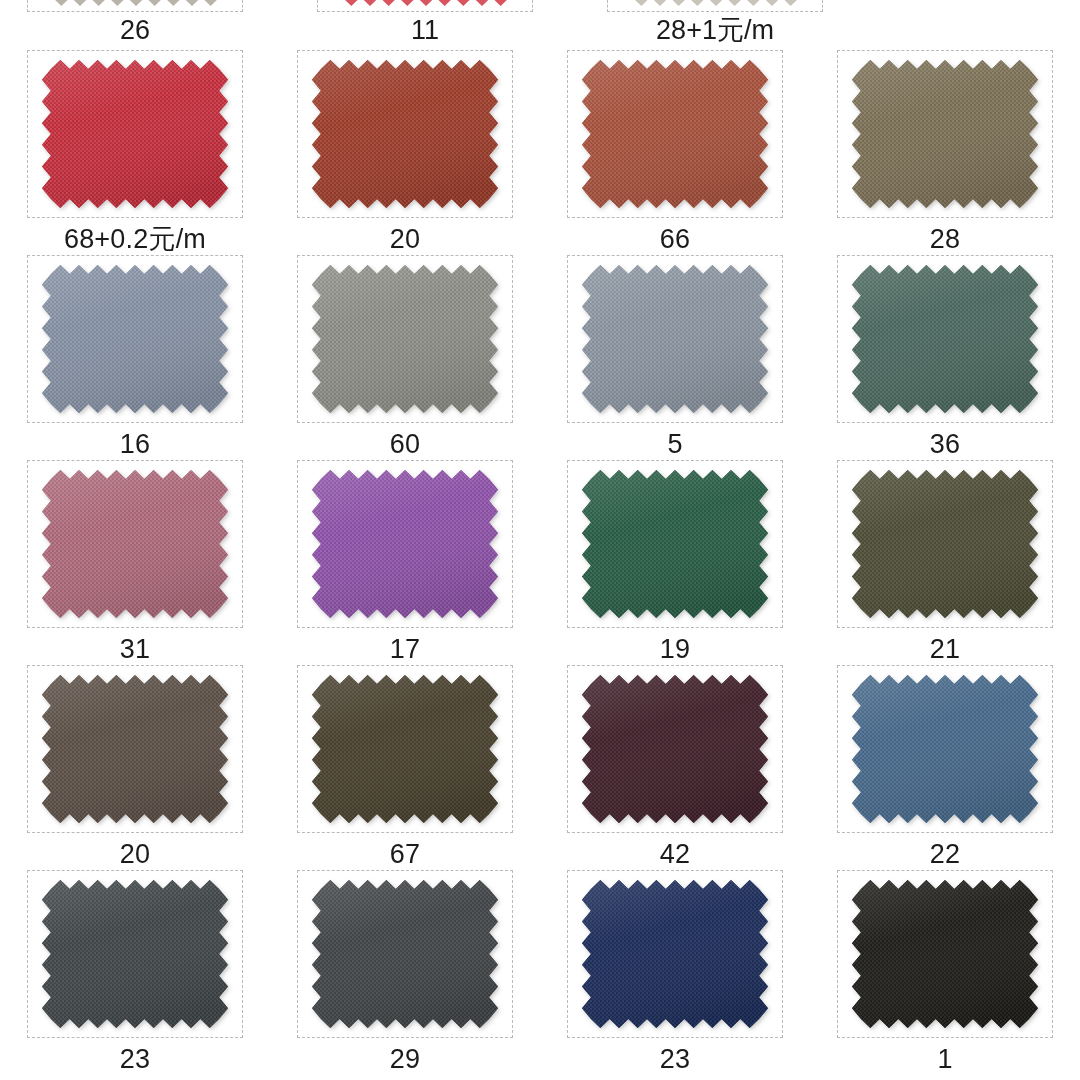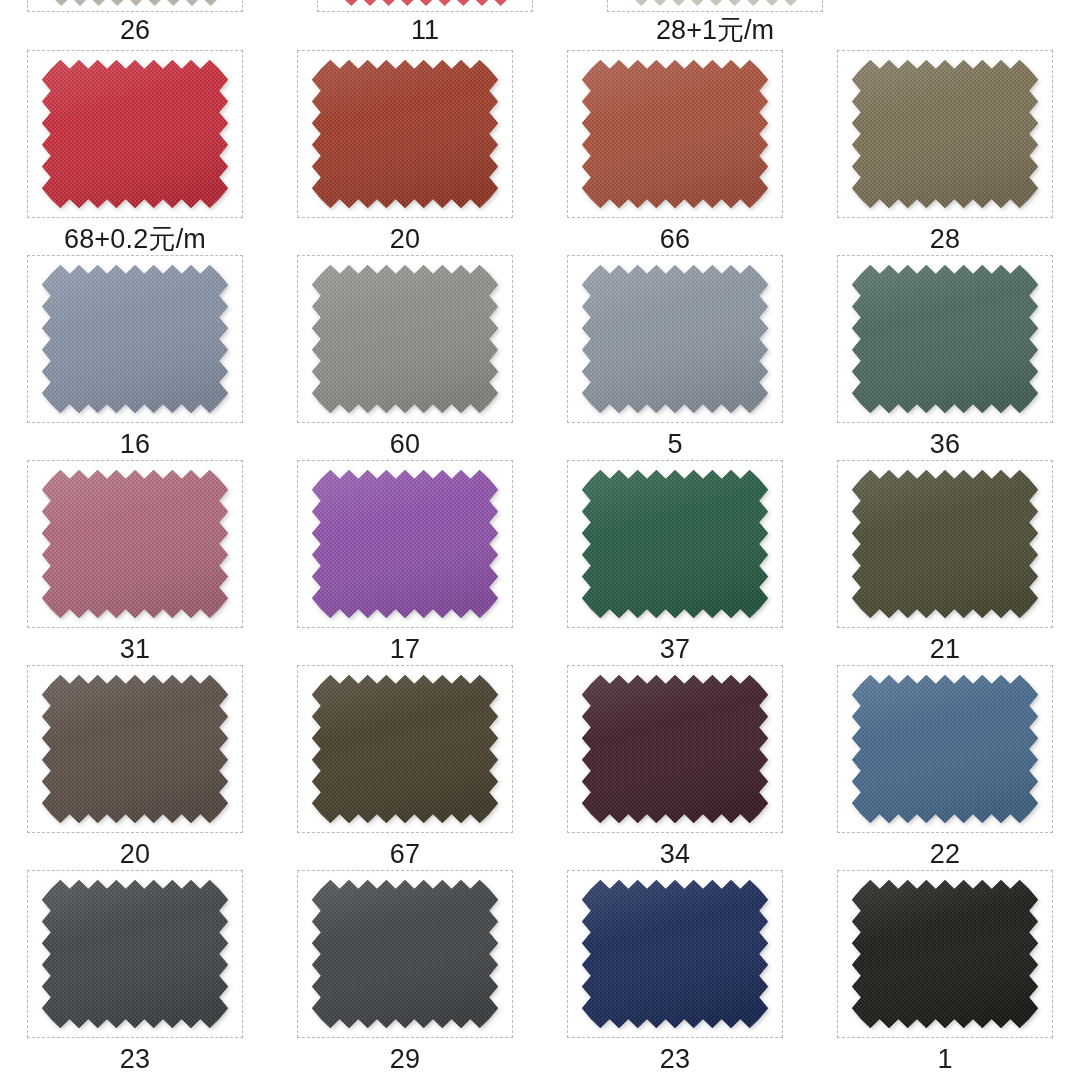--- a/index.html
+++ b/index.html
@@ -512,21 +512,21 @@
                 </linearGradient>
               </defs>
               <path d="M 9 9 L 18.333333333333336 0 L 27.666666666666668 9 L 37 0 L 46.333333333333336 9 L 55.66666666666667 0 L 65 9 L 74.33333333333334 0 L 83.66666666666667 9 L 93 0 L 102.33333333333334 9 L 111.66666666666667 0 L 121 9 L 130.33333333333334 0 L 139.66666666666669 9 L 149 0 L 158.33333333333334 9 L 167.66666666666669 0 L 177 9 L 186 19.833333333333336 L 177 30.666666666666668 L 186 41.5 L 177 52.333333333333336 L 186 63.16666666666667 L 177 74 L 186 84.83333333333334 L 177 95.66666666666667 L 186 106.5 L 177 117.33333333333334 L 186 128.16666666666669 L 177 139 L 167.66666666666669 148 L 158.33333333333334 139 L 149 148 L 139.66666666666669 139 L 130.33333333333334 148 L 121 139 L 111.66666666666667 148 L 102.33333333333334 139 L 93 148 L 83.66666666666667 139 L 74.33333333333334 148 L 65 139 L 55.66666666666667 148 L 46.333333333333336 139 L 37 148 L 27.666666666666668 139 L 18.333333333333336 148 L 9 139 L 0 128.16666666666669 L 9 117.33333333333334 L 0 106.5 L 9 95.66666666666667 L 0 84.83333333333334 L 9 74 L 0 63.16666666666667 L 9 52.333333333333336 L 0 41.5 L 9 30.666666666666668 L 0 19.833333333333336 L 9 9 Z" fill="#2d6049" filter="url(#sh11)"></path>
               <g clip-path="url(#cp11)">
                 <rect x="-12" y="-12" width="210" height="172" fill="url(#wv11)"></rect>
                 <rect x="-12" y="-12" width="210" height="172" fill="url(#fl11)"></rect>
               </g>
             </svg>
           </div>
         </div>
-        <div class="swatch-label">37</div>
+        <div class="swatch-label">19</div>
       </div>
       <div class="swatch-cell">
         <div class="swatch-box">
           <div class="swatch-fabric">
             <svg viewBox="0 0 186 148" preserveAspectRatio="none">
               <defs>
                 <pattern id="wv12" width="4" height="4" patternUnits="userSpaceOnUse">
                   <rect width="4" height="4" fill="#50503a"></rect>
                   <rect x="0" y="0" width="2" height="2" fill="#64644c" opacity="0.55"></rect>
                   <rect x="2" y="2" width="2" height="2" fill="#64644c" opacity="0.35"></rect>
@@ -650,21 +650,21 @@
                 </linearGradient>
               </defs>
               <path d="M 9 9 L 18.333333333333336 0 L 27.666666666666668 9 L 37 0 L 46.333333333333336 9 L 55.66666666666667 0 L 65 9 L 74.33333333333334 0 L 83.66666666666667 9 L 93 0 L 102.33333333333334 9 L 111.66666666666667 0 L 121 9 L 130.33333333333334 0 L 139.66666666666669 9 L 149 0 L 158.33333333333334 9 L 167.66666666666669 0 L 177 9 L 186 19.833333333333336 L 177 30.666666666666668 L 186 41.5 L 177 52.333333333333336 L 186 63.16666666666667 L 177 74 L 186 84.83333333333334 L 177 95.66666666666667 L 186 106.5 L 177 117.33333333333334 L 186 128.16666666666669 L 177 139 L 167.66666666666669 148 L 158.33333333333334 139 L 149 148 L 139.66666666666669 139 L 130.33333333333334 148 L 121 139 L 111.66666666666667 148 L 102.33333333333334 139 L 93 148 L 83.66666666666667 139 L 74.33333333333334 148 L 65 139 L 55.66666666666667 148 L 46.333333333333336 139 L 37 148 L 27.666666666666668 139 L 18.333333333333336 148 L 9 139 L 0 128.16666666666669 L 9 117.33333333333334 L 0 106.5 L 9 95.66666666666667 L 0 84.83333333333334 L 9 74 L 0 63.16666666666667 L 9 52.333333333333336 L 0 41.5 L 9 30.666666666666668 L 0 19.833333333333336 L 9 9 Z" fill="#44252f" filter="url(#sh15)"></path>
               <g clip-path="url(#cp15)">
                 <rect x="-12" y="-12" width="210" height="172" fill="url(#wv15)"></rect>
                 <rect x="-12" y="-12" width="210" height="172" fill="url(#fl15)"></rect>
               </g>
             </svg>
           </div>
         </div>
-        <div class="swatch-label">34</div>
+        <div class="swatch-label">42</div>
       </div>
       <div class="swatch-cell">
         <div class="swatch-box">
           <div class="swatch-fabric">
             <svg viewBox="0 0 186 148" preserveAspectRatio="none">
               <defs>
                 <pattern id="wv16" width="4" height="4" patternUnits="userSpaceOnUse">
                   <rect width="4" height="4" fill="#4a6b8c"></rect>
                   <rect x="0" y="0" width="2" height="2" fill="#5e80a2" opacity="0.55"></rect>
                   <rect x="2" y="2" width="2" height="2" fill="#5e80a2" opacity="0.35"></rect>

